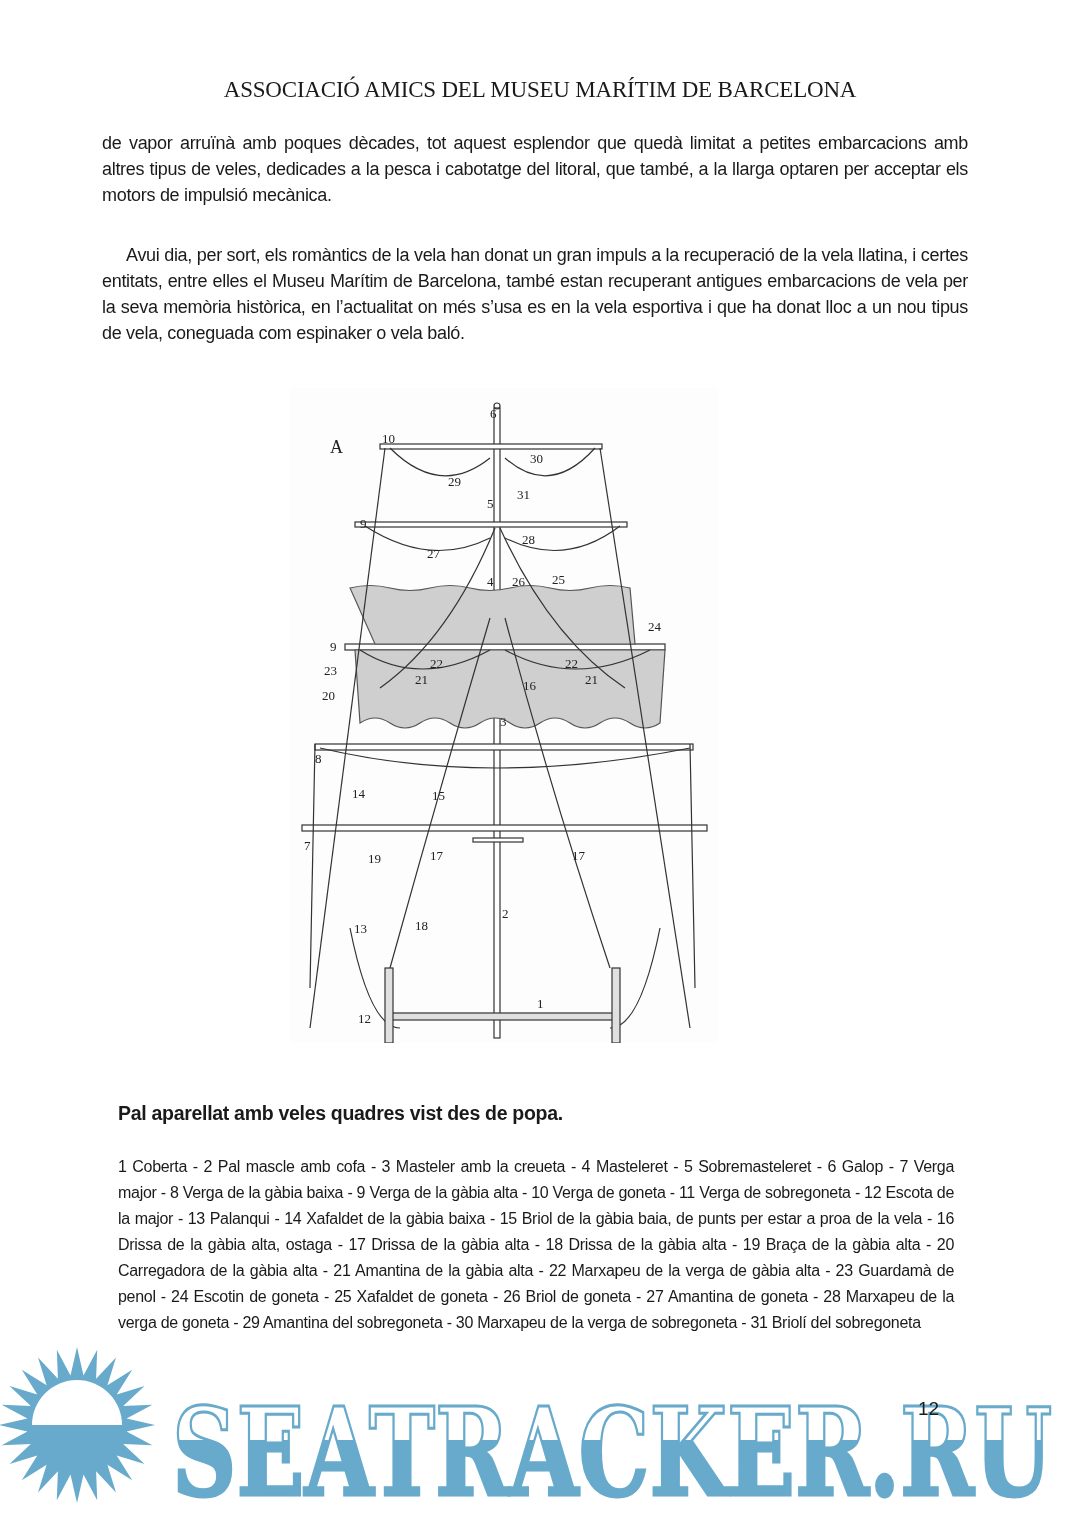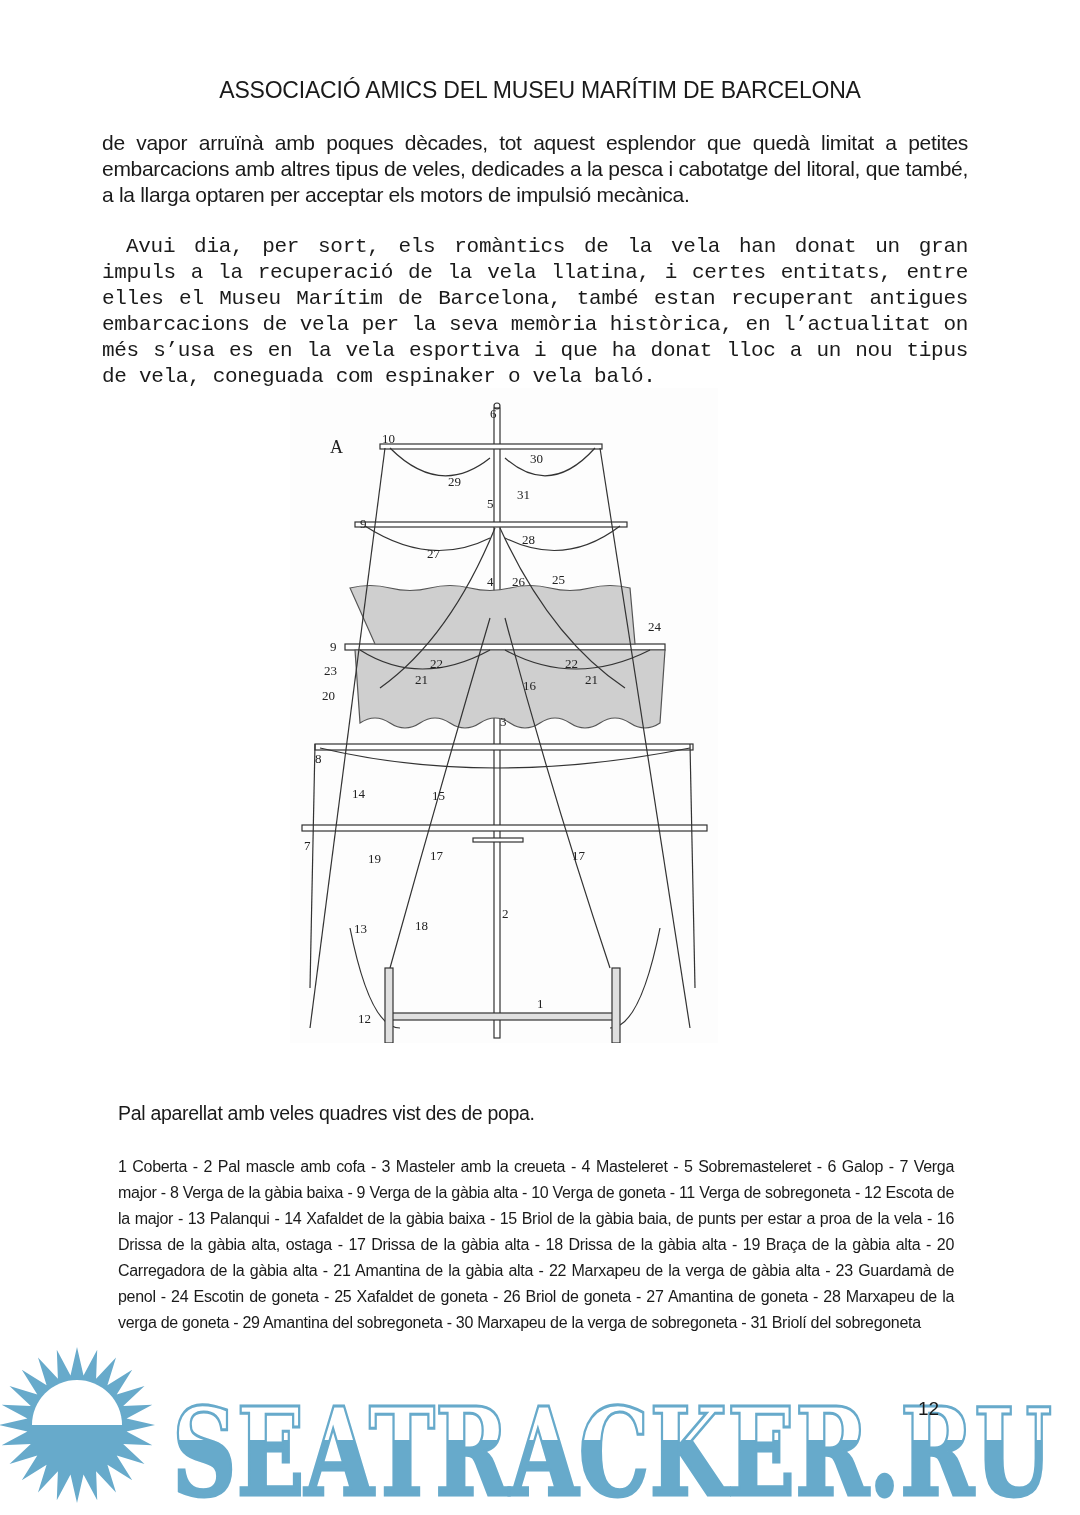--- a/index.html
+++ b/index.html
@@ -1,25 +1,25 @@
 <!DOCTYPE html>
 <html><head>
   <meta charset="utf-8">
   <style>
     html, body { margin: 0; padding: 0; background: #ffffff; }
     body { width: 1080px; height: 1515px; position: relative; overflow: hidden;
            font-family: "Liberation Sans", sans-serif; color: #1a1a1a; }
     .header { position: absolute; top: 77px; left: 0; width: 1080px; text-align: center;
-              font-size: 23px; letter-spacing: -0.2px; color: #1a1a1a; }
-    .para { position: absolute; left: 102px; width: 866px; font-size: 21px; line-height: 26px;
+              font-size: 23px; letter-spacing: -0.2px; color: #1a1a1a; font-family: Liberation Serif, serif; }
+    .para { position: absolute; left: 102px; width: 866px; font-size: 18px; line-height: 26px;
             text-align: justify; text-align-last: left; letter-spacing: -0.3px; }
     .p1 { top: 130px; }
-    .p2 { top: 234px; text-indent: 24px; font-family: Liberation Mono, monospace; }
+    .p2 { top: 242px; text-indent: 24px; }
     .figure { position: absolute; left: 290px; top: 388px; width: 428px; height: 655px; }
-    .caption-title { position: absolute; left: 118px; top: 1102px; font-size: 19.5px; font-weight: normal; letter-spacing: -0.3px; }
+    .caption-title { position: absolute; left: 118px; top: 1102px; font-size: 19.5px; font-weight: bold; letter-spacing: -0.3px; }
     .legend { position: absolute; left: 118px; top: 1154px; width: 836px; font-size: 16px; line-height: 26px;
               text-align: justify; text-align-last: left; letter-spacing: -0.3px; z-index: 3; }
     .watermark { position: absolute; left: 0; top: 1345px; width: 1080px; height: 170px; z-index: 2; pointer-events: none; text-decoration: underline; }
     .page-number { position: absolute; left: 918px; top: 1398px; font-size: 19px; color: #1a1a1a; z-index: 4; }
     .fig-label { font-family: "Liberation Serif", serif; font-size: 13px; fill: #222; }
   </style>
 </head>
 <body>
 
 <div class="header">ASSOCIACIÓ AMICS DEL MUSEU MARÍTIM DE BARCELONA</div>

